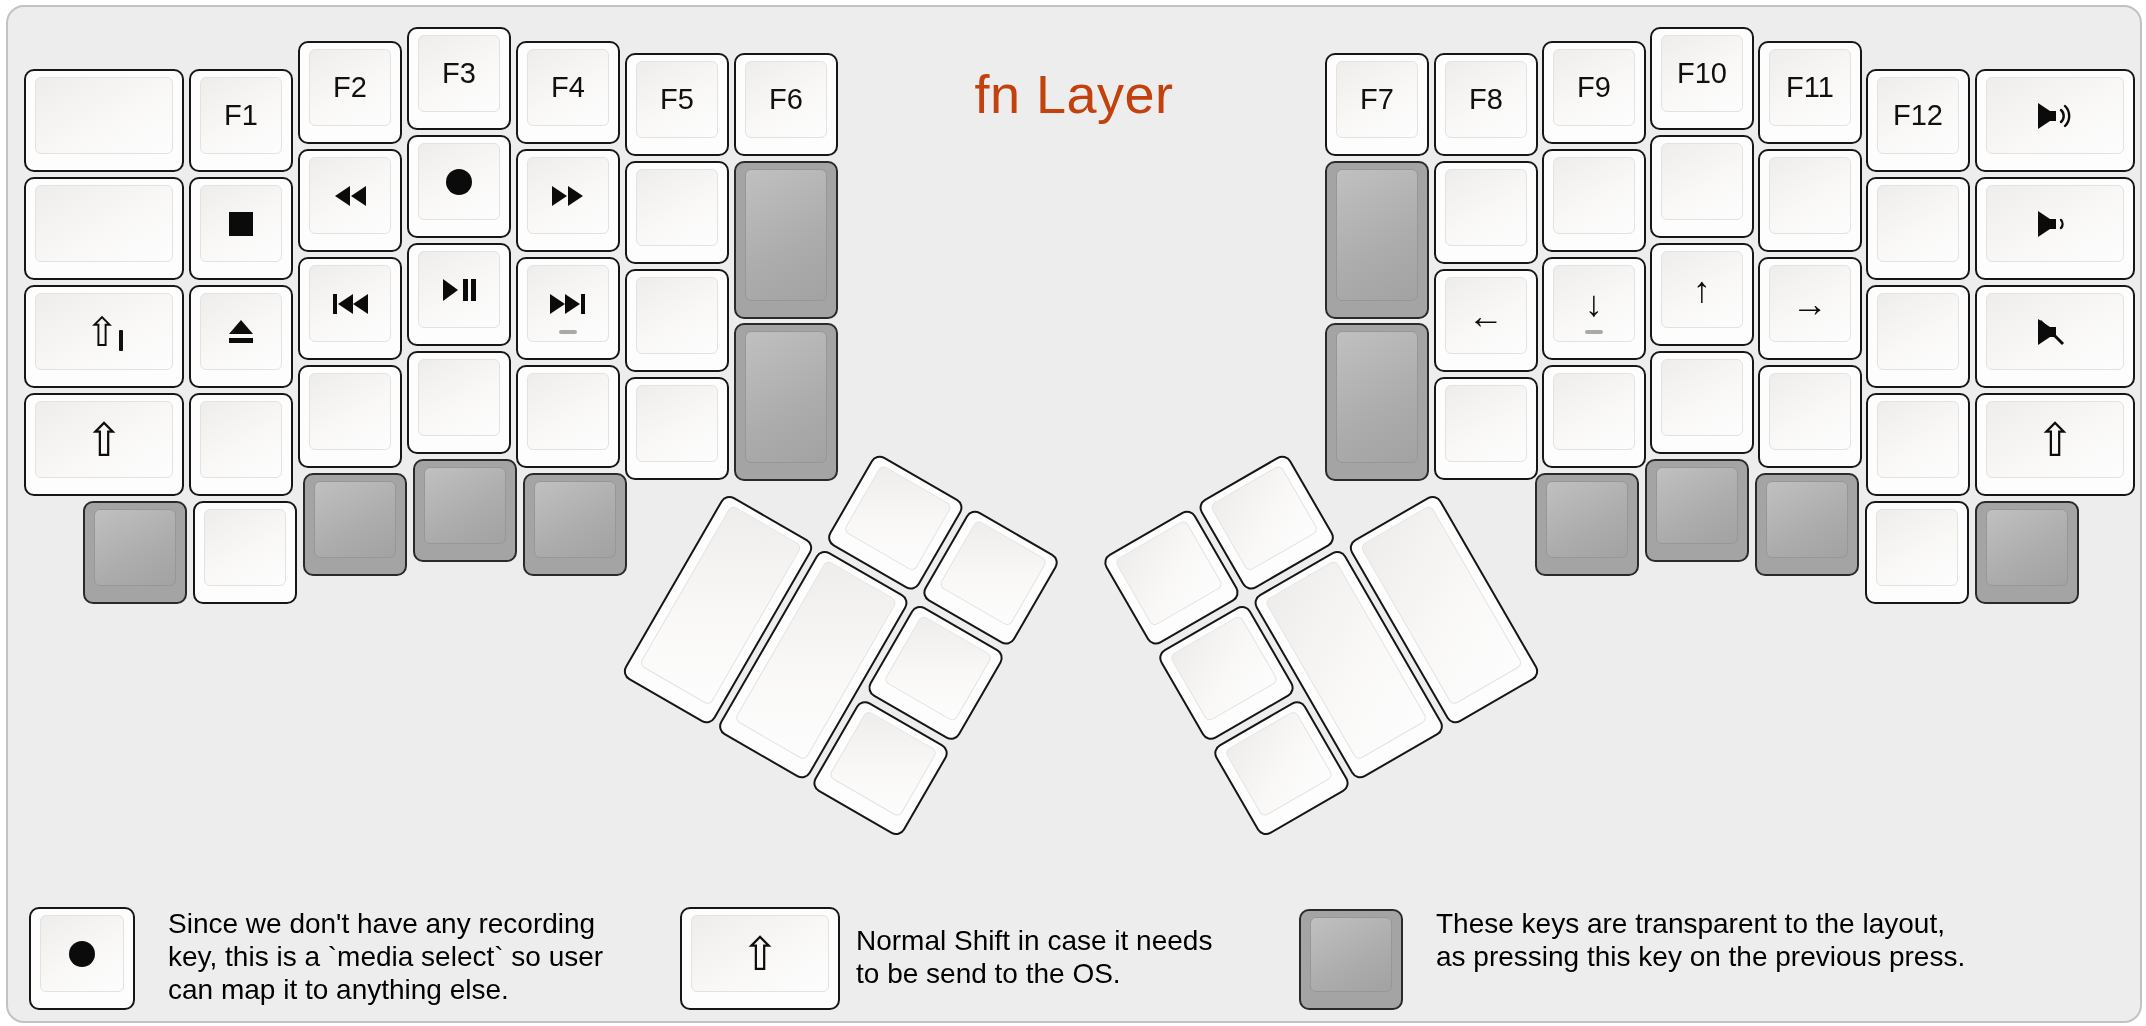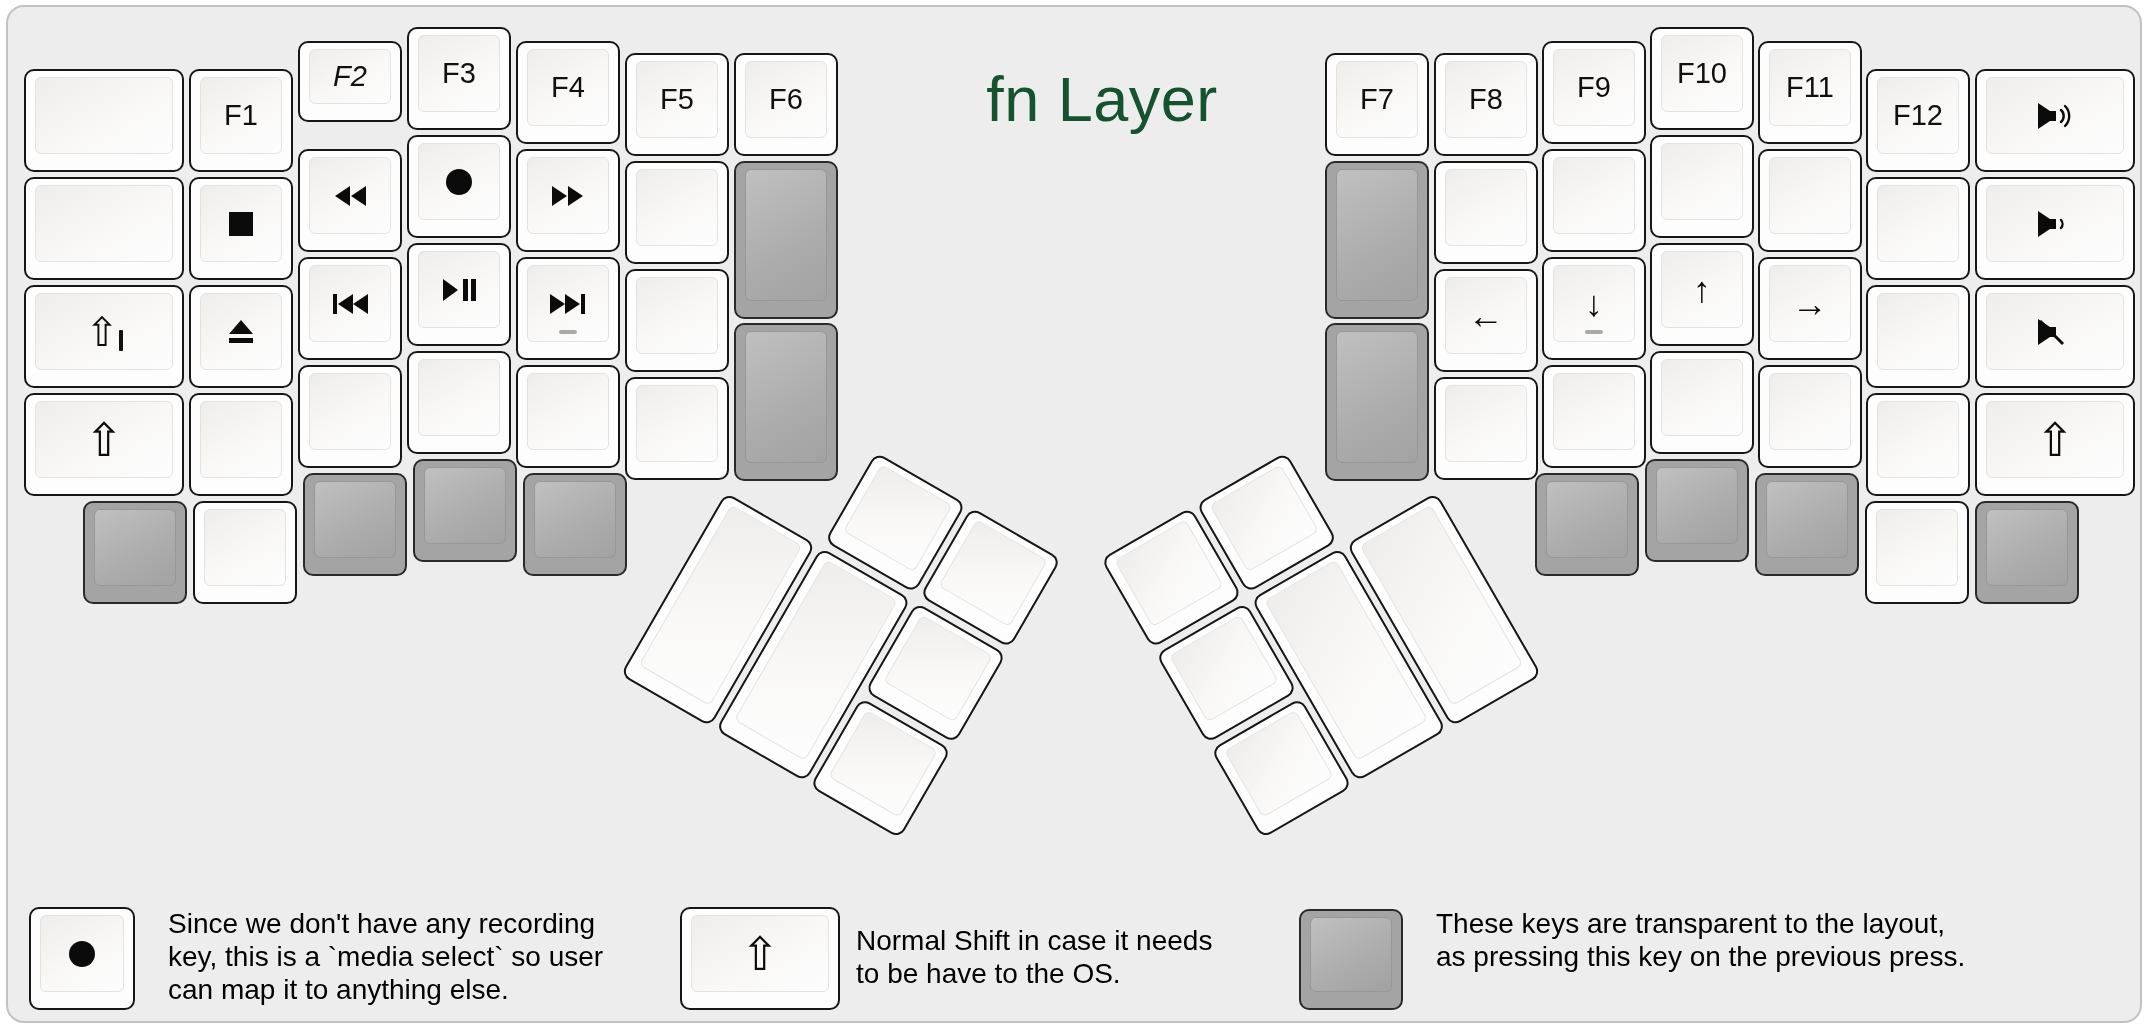--- a/index.html
+++ b/index.html
@@ -1,21 +1,21 @@
 <!DOCTYPE html>
 <html><head>
 <meta charset="utf-8">
 <style>
   html,body{margin:0;padding:0;background:#fff;}
   .canvas{position:relative;width:2146px;height:1026px;background:#fff;overflow:hidden;
           font-family:"Liberation Sans",sans-serif;}
   .frame{position:absolute;left:6px;top:5px;width:2132px;height:1014px;background:#ededed;
          border:2px solid #c2c2c2;border-radius:18px;}
   .title{position:absolute;left:50%;top:56px;transform:translateX(-50%);
-         font-size:63px;color:#14532d;letter-spacing:.5px;white-space:nowrap;margin-left:28px;}
+         font-size:54px;color:#c2410c;letter-spacing:.5px;white-space:nowrap;}
   
   .key{position:absolute;box-sizing:border-box;border:2px solid #161616;border-radius:10px;
        background:#fdfdfd;}
   .key .keytop{position:absolute;left:9px;right:9px;top:6px;bottom:16px;border-radius:6px;
        border:1px solid #e4e2df;background:linear-gradient(150deg,#efedeb 0%,#f9f8f7 55%,#fdfdfd 100%);
        display:flex;align-items:center;justify-content:center;}
   .key.gray{background:#a4a4a4;border-color:#2a2a2a;}
   .key.gray .keytop{border:1px solid #979797;
        background:linear-gradient(150deg,#c1c0c0 0%,#adacac 60%,#a2a2a2 100%);}
   .klabel{font-size:29px;color:#101010;}
@@ -71,21 +71,21 @@
           <div class="keytop">
             <svg width="26" height="26" viewBox="0 0 26 26">
               <polygon points="13,1 25,15 1,15" fill="#0b0b0b"></polygon>
               <rect x="1" y="19" width="24" height="5" fill="#0b0b0b"></rect>
             </svg>
           </div>
         </div>
         <div class="key white" style="left: 181px; top: 386px; width: 104px; height: 103px;">
           <div class="keytop"></div>
         </div>
-        <div class="key white" style="left: 290px; top: 34px; width: 104px; height: 81px; font-style: italic;">
+        <div class="key white" style="left: 290px; top: 34px; width: 104px; height: 103px;">
           <div class="keytop">
             <span class="klabel">F2</span>
           </div>
         </div>
         <div class="key white" style="left: 290px; top: 142px; width: 104px; height: 103px;">
           <div class="keytop">
             <svg width="36" height="24" viewBox="0 0 36 24">
               <polygon points="18,2 3,12 18,22" fill="#0b0b0b"></polygon>
               <polygon points="34,2 19,12 34,22" fill="#0b0b0b"></polygon>
             </svg>
@@ -384,21 +384,21 @@
           </div>
         </div>
         <div class="legend-item">
           <div class="key white" style="left: 672px; top: 900px; width: 160px; height: 103px;">
             <div class="keytop">
               <span class="shift-glyph icon-block">⇧</span>
             </div>
           </div>
           <div class="legend-text" style="left: 848px; top: 917px;">
             <div>Normal Shift in case it needs</div>
-            <div>to be have to the OS.</div>
+            <div>to be send to the OS.</div>
           </div>
         </div>
         <div class="legend-item">
           <div class="key gray" style="left: 1291px; top: 902px; width: 104px; height: 101px;">
             <div class="keytop"></div>
           </div>
           <div class="legend-text" style="left: 1428px; top: 900px;">
             <div>These keys are transparent to the layout,</div>
             <div>as pressing this key on the previous press.</div>
           </div>

